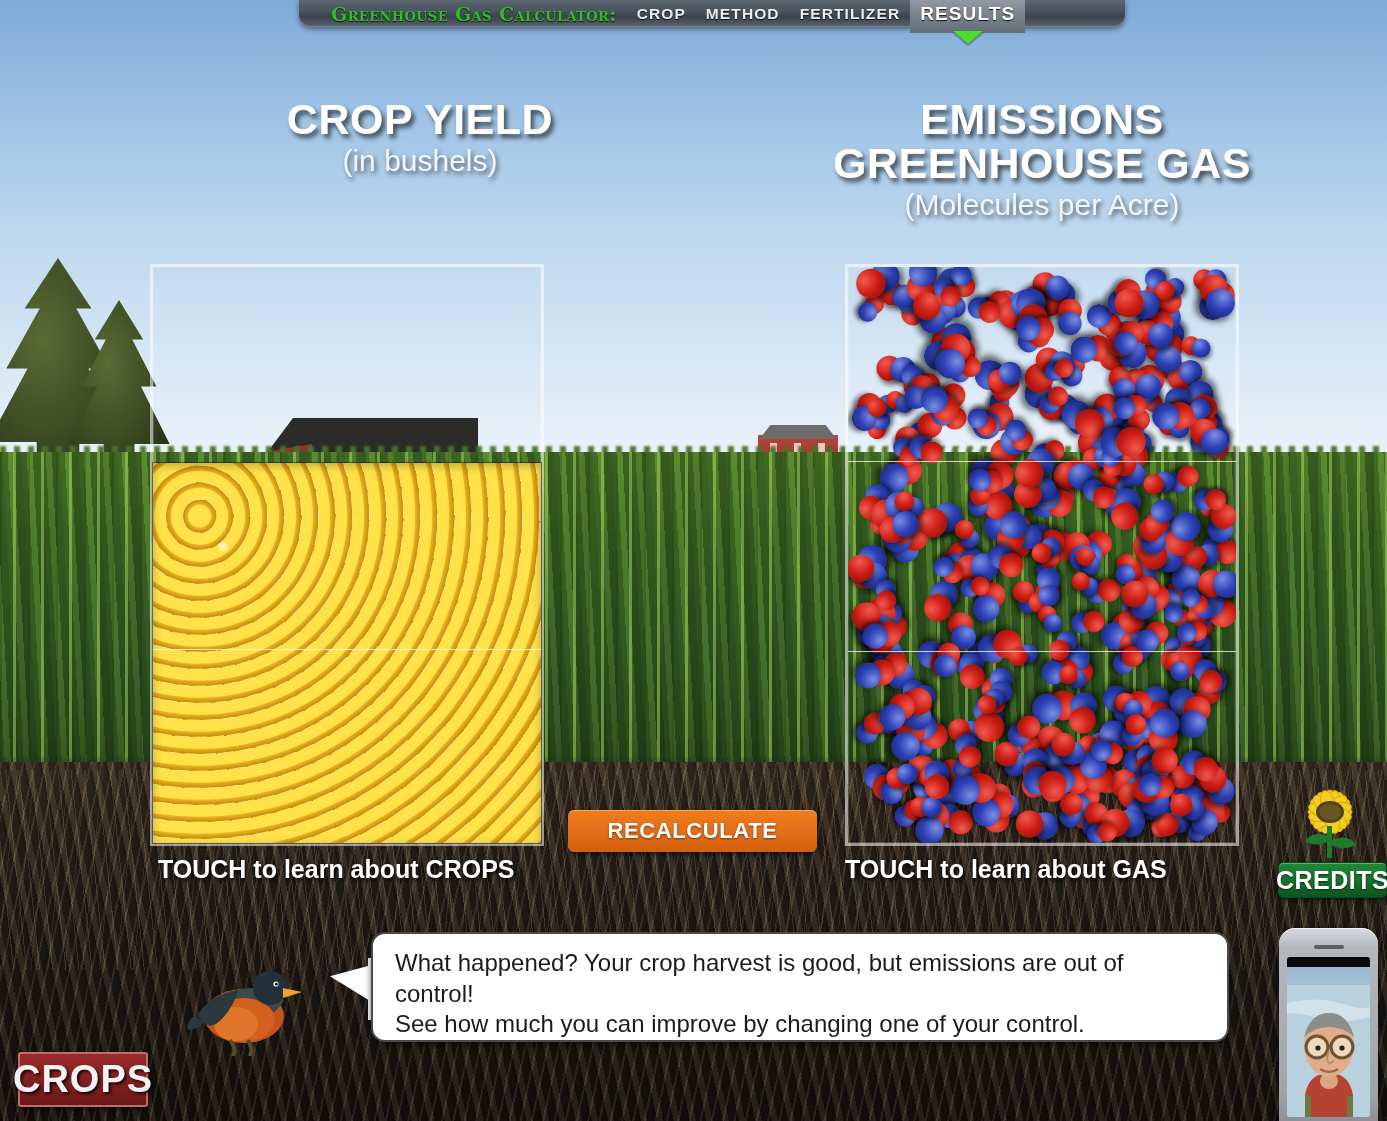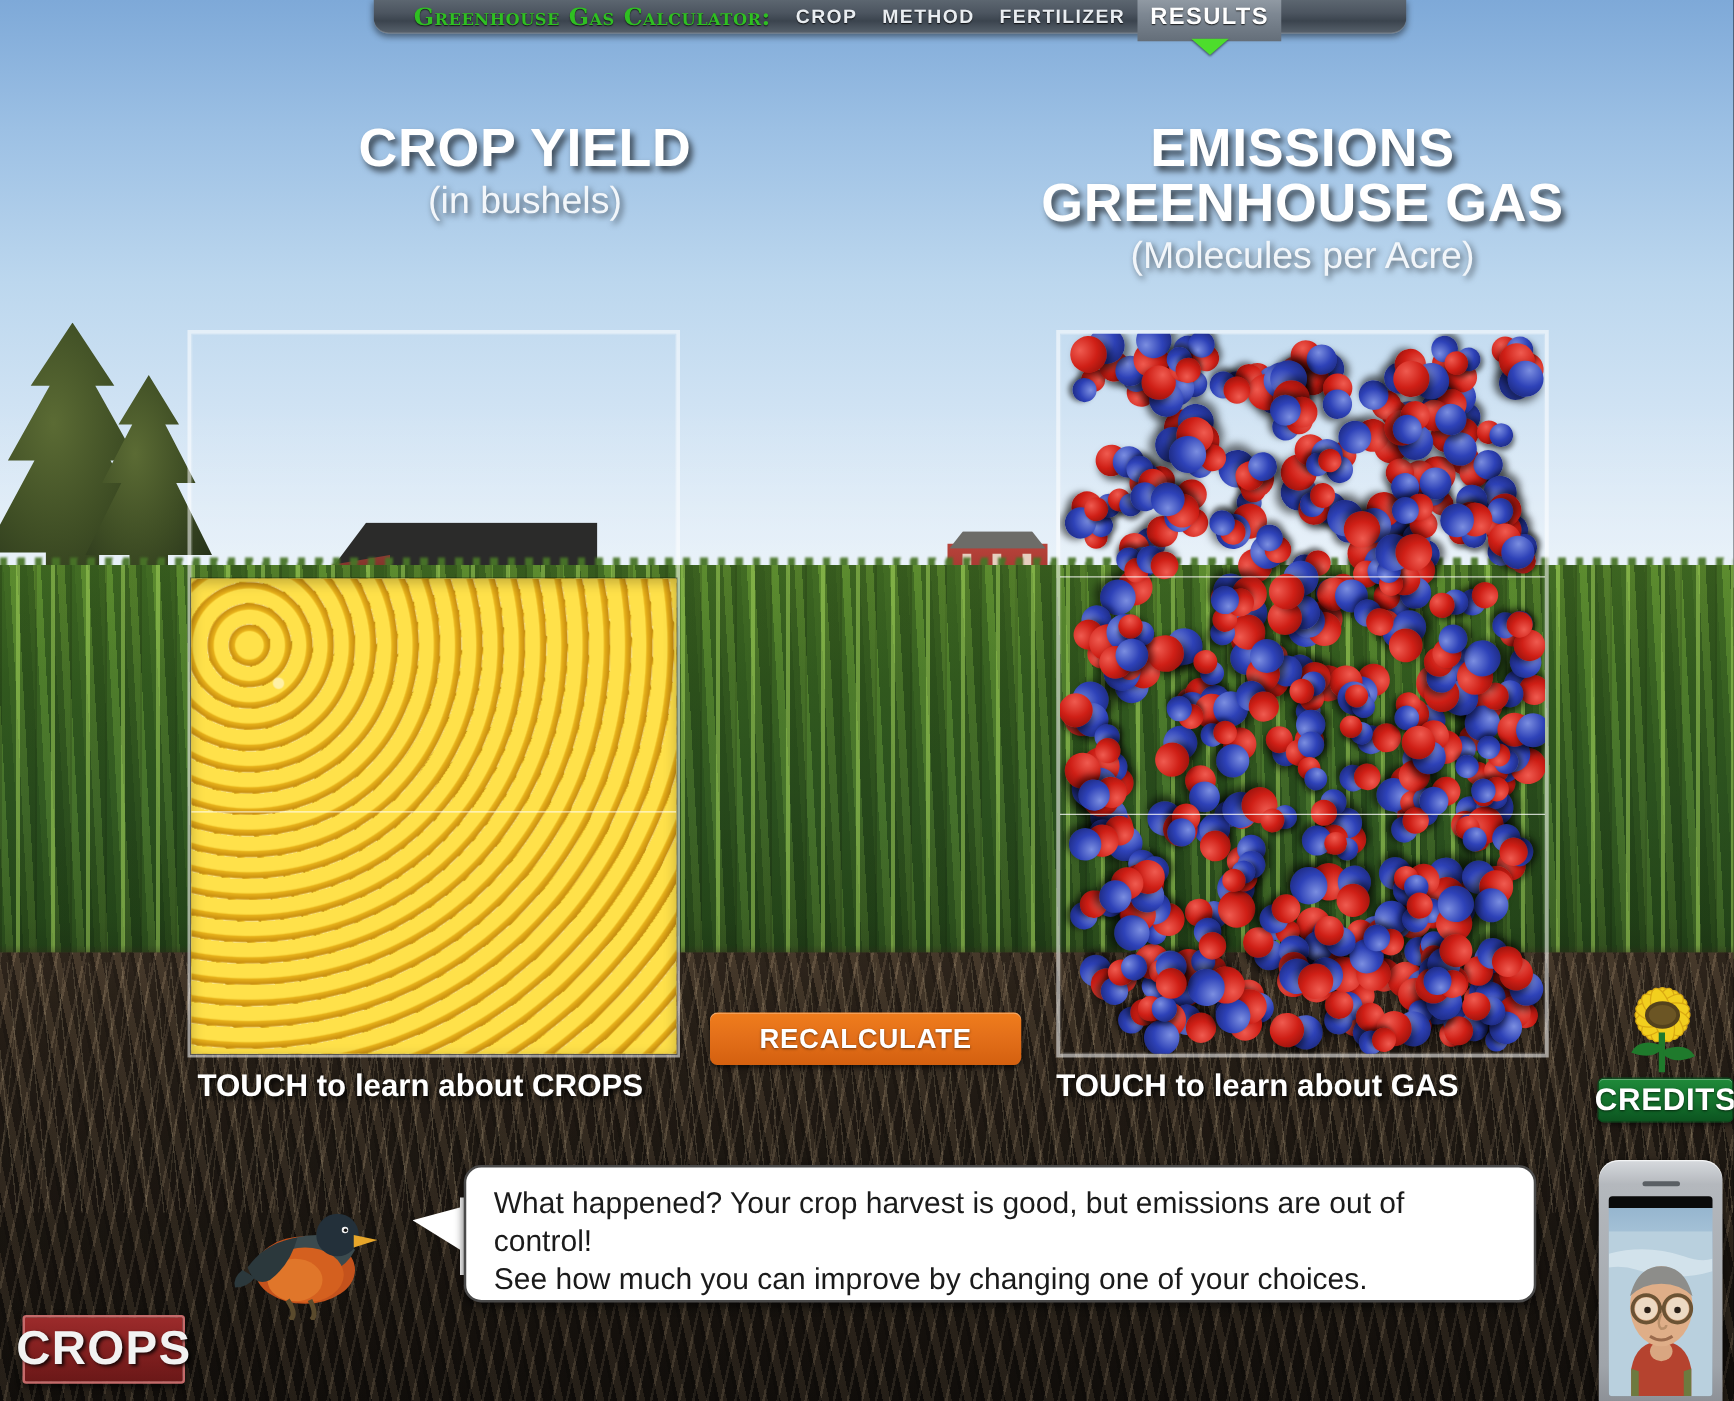--- a/index.html
+++ b/index.html
@@ -1705,21 +1705,21 @@
       <path d="M62 82 q6 12 1 16" stroke="#5a4a2c" stroke-width="4" fill="none"></path>
       <path d="M8 58 q-8 6 -6 14 q10 0 16 -8z" fill="#2b383c"></path>
     </svg>
   </div>
 
   <div class="bubble-tail"></div>
   <div class="bubble-tail-mask"></div>
   <div class="bubble">
     <p>What happened? Your crop harvest is good, but emissions are out of</p>
     <p>control!</p>
-    <p>See how much you can improve by changing one of your choices.</p>
+    <p>See how much you can improve by changing one of your control.</p>
   </div>
 
   <div class="sunflower">
     <svg width="84" height="76" viewBox="0 0 84 76">
       <g transform="translate(42,30)">
         <g fill="#f2cf1e" stroke="#d9a913" stroke-width="1">
           <ellipse rx="8" ry="22" transform="rotate(0)"></ellipse>
           <ellipse rx="8" ry="22" transform="rotate(30)"></ellipse>
           <ellipse rx="8" ry="22" transform="rotate(60)"></ellipse>
           <ellipse rx="8" ry="22" transform="rotate(90)"></ellipse>

